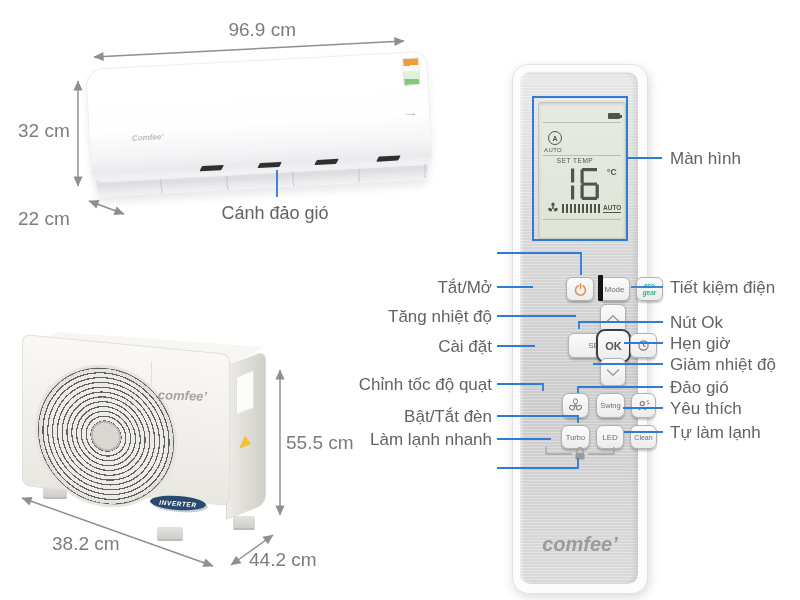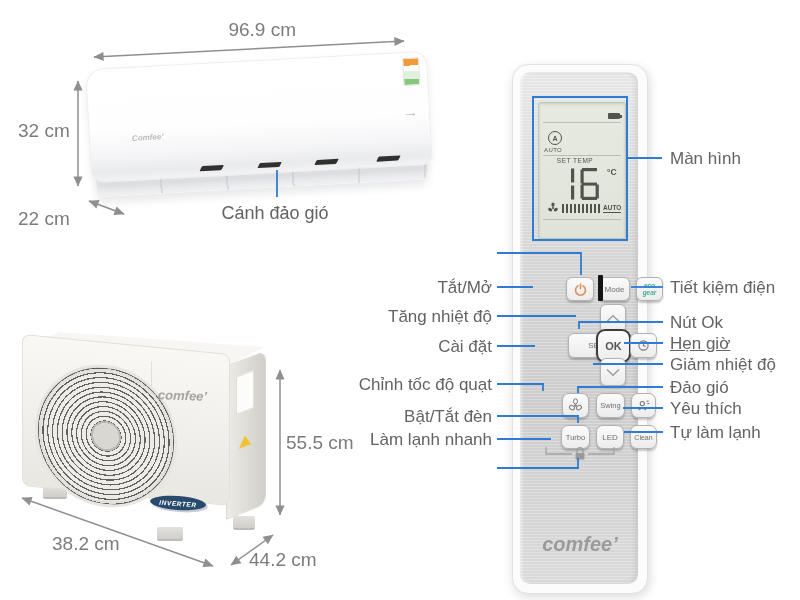--- a/index.html
+++ b/index.html
@@ -299,19 +299,19 @@
   <div class="lbl r" style="left:332px;top:278px;width:160px;">Tắt/Mở</div>
   <div class="lbl r" style="left:332px;top:307px;width:160px;">Tăng nhiệt độ</div>
   <div class="lbl r" style="left:332px;top:337px;width:160px;">Cài đặt</div>
   <div class="lbl r" style="left:322px;top:375px;width:170px;">Chỉnh tốc độ quạt</div>
   <div class="lbl r" style="left:332px;top:407px;width:160px;">Bật/Tắt đèn</div>
   <div class="lbl r" style="left:332px;top:430px;width:160px;">Làm lạnh nhanh</div>
 
   <div class="lbl" style="left:670px;top:149px;">Màn hình</div>
   <div class="lbl" style="left:670px;top:278px;">Tiết kiệm điện</div>
   <div class="lbl" style="left:670px;top:313px;">Nút Ok</div>
-  <div class="lbl" style="left:670px;top:334px;text-decoration:underline;">Hẹn giờ</div>
+  <div class="lbl" style="left:670px;top:334px;">Hẹn giờ</div>
   <div class="lbl" style="left:670px;top:355px;">Giảm nhiệt độ</div>
   <div class="lbl" style="left:670px;top:378px;">Đảo gió</div>
   <div class="lbl" style="left:670px;top:399px;">Yêu thích</div>
   <div class="lbl" style="left:670px;top:423px;">Tự làm lạnh</div>
 
 </div>
 
 </body></html>

